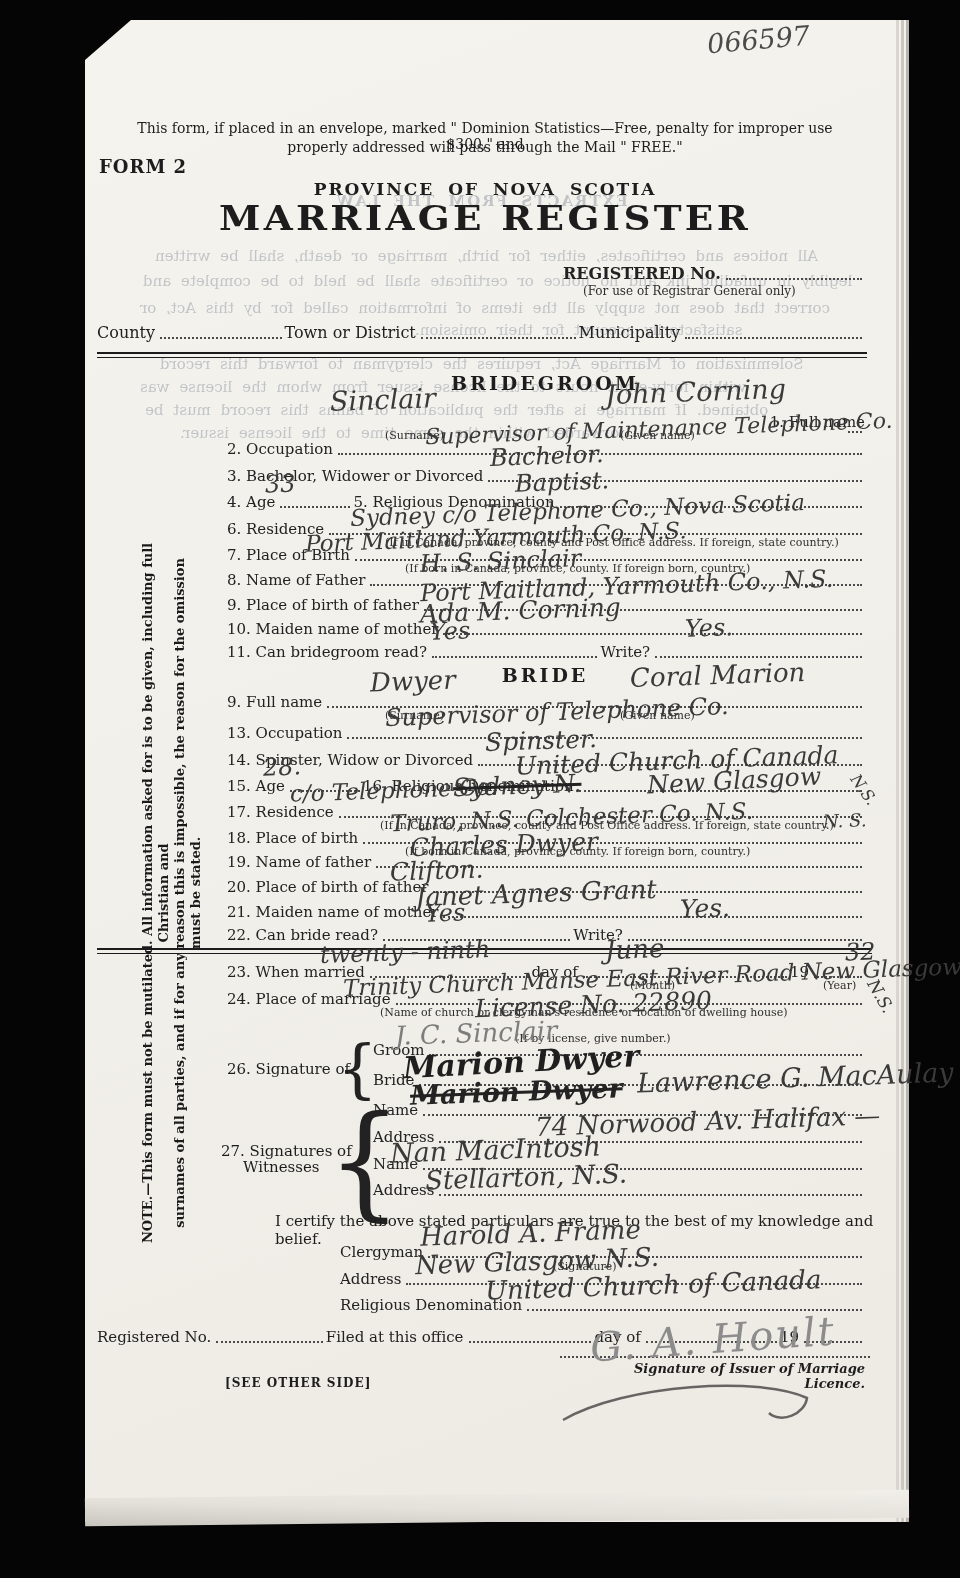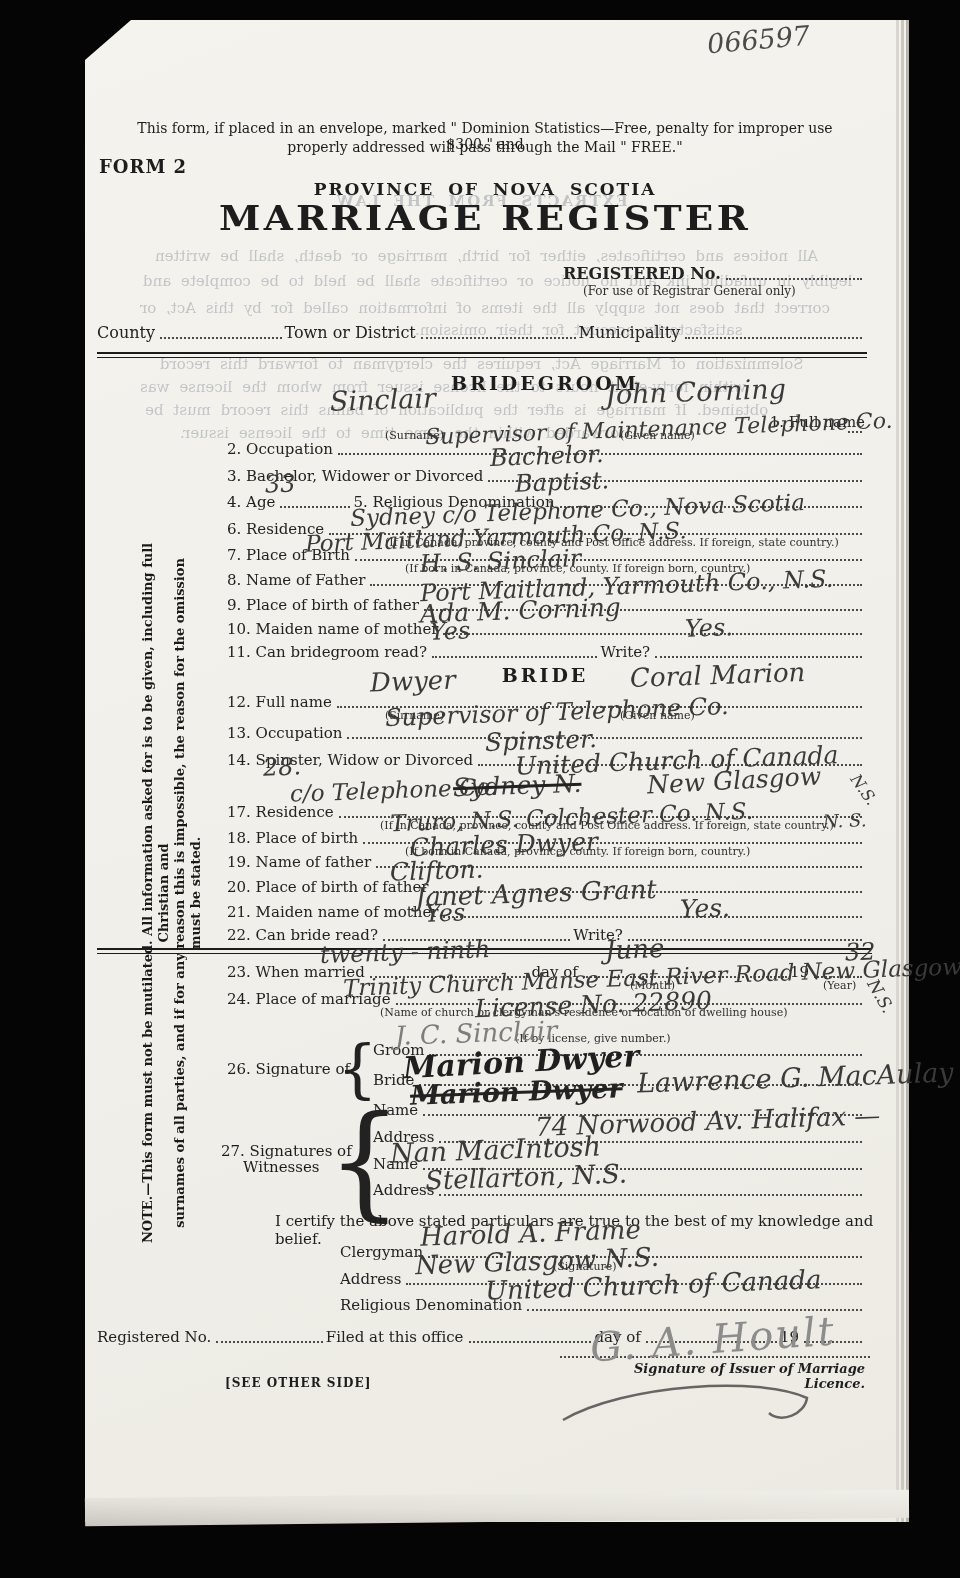--- a/index.html
+++ b/index.html
@@ -146,31 +146,37 @@
     <div class="hw" style="left:220px;top:504px;font-size:23px;">Port Maitland  Yarmouth Co.  N.S.</div>
     <div class="hw" style="left:335px;top:527px;font-size:24px;">H. S. Sinclair</div>
     <div class="hw" style="left:335px;top:552px;font-size:24px;">Port Maitland, Yarmouth Co., N.S.</div>
     <div class="hw" style="left:335px;top:576px;font-size:25px;">Ada M. Corning</div>
     <div class="hw" style="left:345px;top:597px;font-size:24px;">Yes</div>
     <div class="hw" style="left:600px;top:594px;font-size:24px;">Yes.</div>
 
     <div class="abs ctr bold" style="left:140px;top:644px;width:640px;font-size:19px;letter-spacing:3px;">BRIDE</div>
 
     <div class="row" style="left:142px;top:673px;width:638px;">
-      <span class="lbl">12. Full name</span>
+      <span class="lbl">9. Full name</span>
       <span class="dots"></span>
     </div>
     <div class="sub" style="left:300px;top:689px;">(Surname)</div>
     <div class="sub" style="left:535px;top:689px;">(Given name)</div>
     <div class="row" style="left:142px;top:704px;width:638px;">
       <span class="lbl">13. Occupation</span>
       <span class="dots"></span>
     </div>
     <div class="row" style="left:142px;top:731px;width:638px;">
       <span class="lbl">14. Spinster, Widow or Divorced</span>
+      <span class="dots"></span>
+    </div>
+    <div class="row" style="left:142px;top:757px;width:638px;">
+      <span class="lbl">15. Age</span>
+      <span class="dfix" style="width:70px;"></span>
+      <span class="lbl">16. Religious Denomination</span>
       <span class="dots"></span>
     </div>
     <div class="row" style="left:142px;top:783px;width:638px;">
       <span class="lbl">17. Residence</span>
       <span class="dots"></span>
     </div>
     <div class="sub" style="left:295px;top:799px;">(If in Canada, province, county and Post Office address.   If foreign, state country.)</div>
     <div class="row" style="left:142px;top:809px;width:638px;">
       <span class="lbl">18. Place of birth</span>
       <span class="dots"></span>

